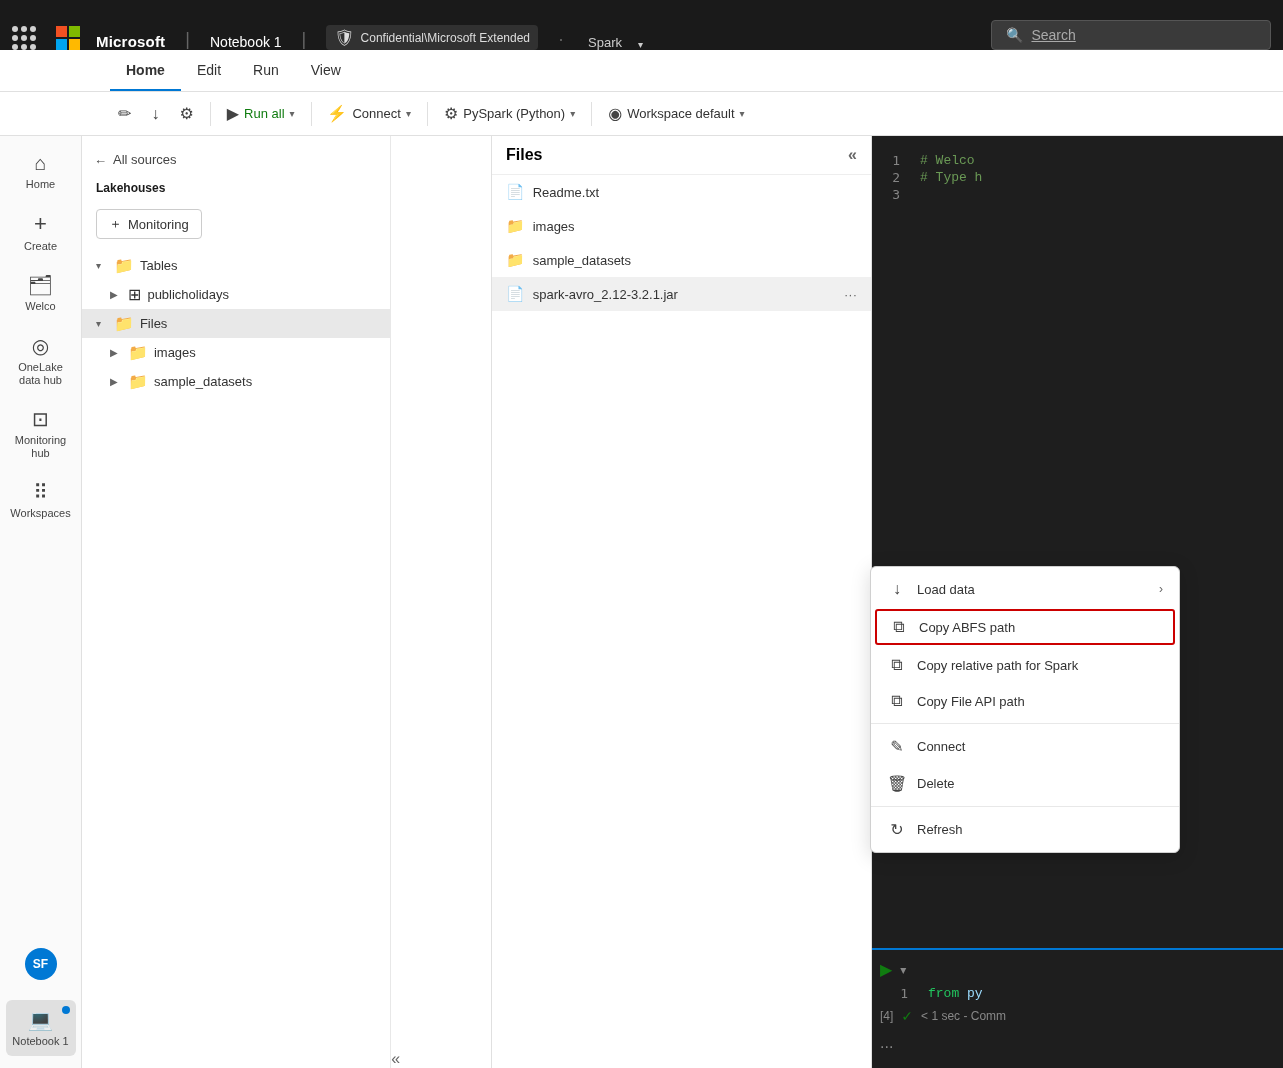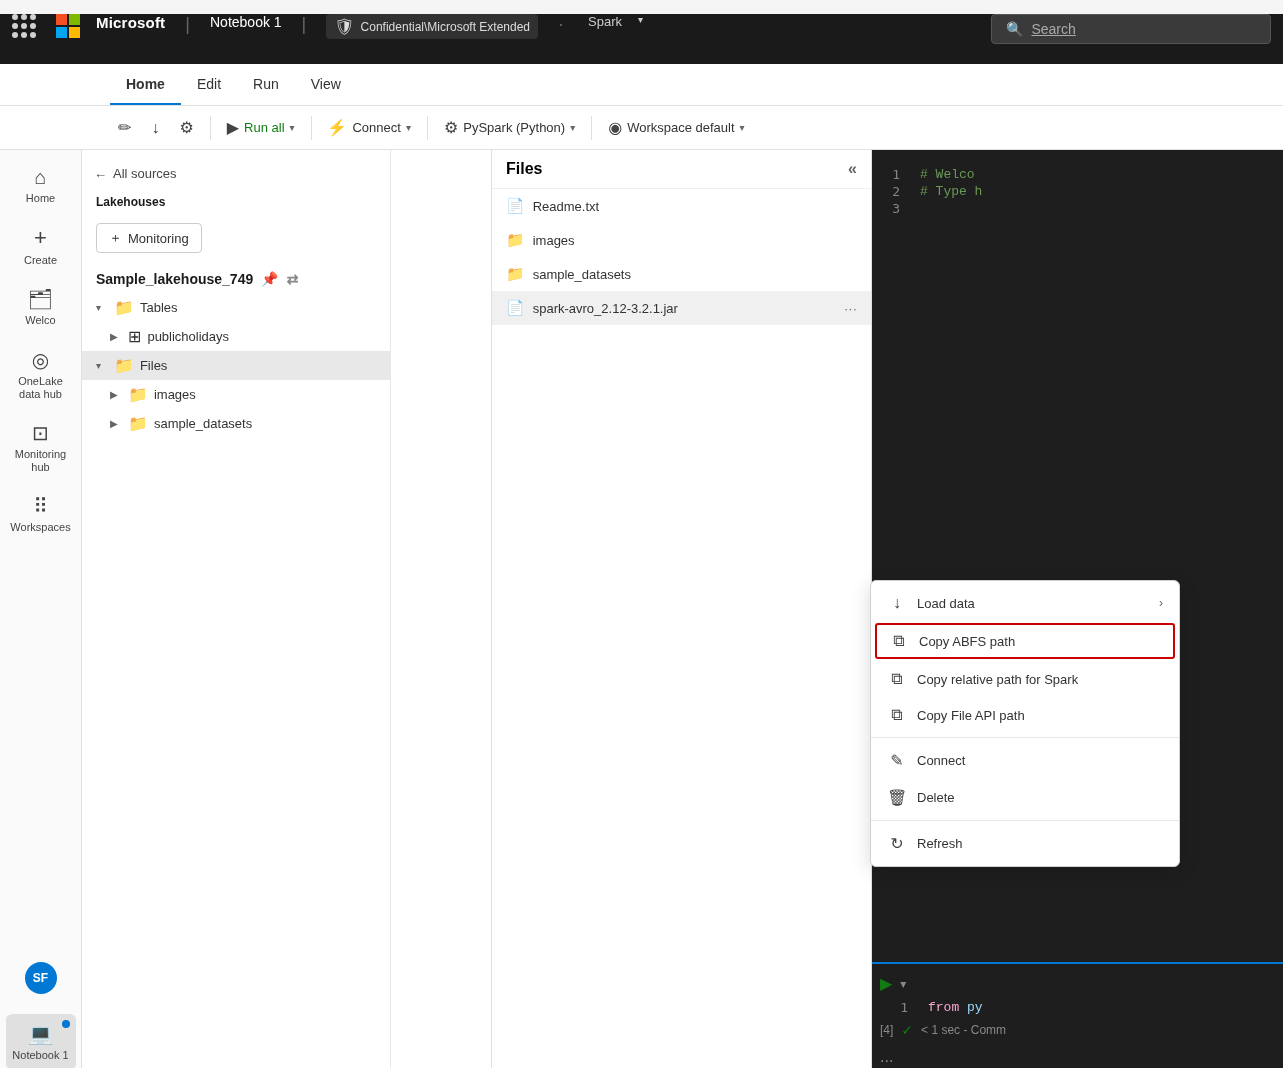--- a/index.html
+++ b/index.html
@@ -3,25 +3,24 @@
   <meta charset="utf-8">
   <style>
     * { margin: 0; padding: 0; box-sizing: border-box; }
     body { font-family: 'Segoe UI', Arial, sans-serif; font-size: 13px; background: #f5f5f5; width: 1283px; height: 1068px; overflow: hidden; }
 
     
     .topbar {
       background: #1a1a1a;
       height: 50px;
       display: flex;
-      align-items: flex-start;
+      align-items: flex-end;
       padding: 0 12px;
       gap: 16px;
       color: white;
-      margin-top: 14px;
     }
     .topbar-dots { display: grid; grid-template-columns: repeat(3,6px); gap: 3px; margin-right: 4px; }
     .topbar-dot { width: 6px; height: 6px; background: white; border-radius: 50%; opacity: 0.8; }
     .ms-logo { display: flex; width: 24px; height: 24px; flex-wrap: wrap; }
     .ms-logo-sq { width: 11px; height: 11px; }
     .ms-logo-sq:nth-child(1) { background: #f25022; margin-right: 2px; margin-bottom: 2px; }
     .ms-logo-sq:nth-child(2) { background: #7fba00; margin-bottom: 2px; }
     .ms-logo-sq:nth-child(3) { background: #00a4ef; margin-right: 2px; }
     .ms-logo-sq:nth-child(4) { background: #ffb900; }
     .topbar-brand { color: white; font-size: 15px; font-weight: 600; letter-spacing: 0.2px; }
@@ -206,21 +205,21 @@
     .cell-controls {
       display: flex; align-items: center; gap: 8px;
       padding: 2px 8px; margin-bottom: 4px;
     }
     .run-btn { color: #107c10; font-size: 16px; cursor: pointer; }
     .cell-num { color: #888; font-size: 12px; }
     .check-icon { color: #107c10; font-size: 14px; }
     .timing { color: #888; font-size: 12px; }
     .ellipsis { color: #888; font-size: 16px; padding: 4px 8px; }
 
-    .py-kw { color: #f9a8d4; }
+    .py-kw { color: #22c55e; }
   </style>
 </head>
 <body>
 
 <div class="topbar">
   <div class="topbar-dots">
     <div class="topbar-dot"></div>
       <div class="topbar-dot"></div>
       <div class="topbar-dot"></div>
     <div class="topbar-dot"></div>
@@ -347,25 +346,20 @@
     <div class="explorer-left">
       <div class="all-sources">
         <span>←</span>
         <span>All sources</span>
       </div>
       <div class="section-title">Lakehouses</div>
       <button class="add-btn">
         <span>＋</span>
         <span>Monitoring</span>
       </button>
-      <div class="lakehouse-name">
-        <span>Sample_lakehouse_749</span>
-        <span style="font-size:14px;color:#888;">📌</span>
-        <span style="font-size:14px;color:#888;">⇄</span>
-      </div>
 
       <div class="tree-item">
         <span class="caret-icon">▾</span>
         <span class="folder-icon">📁</span>
         <span>Tables</span>
       </div>
       <div class="tree-item tree-indent">
         <span class="caret-icon">▶</span>
         <span class="folder-icon">⊞</span>
         <span>publicholidays</span>

